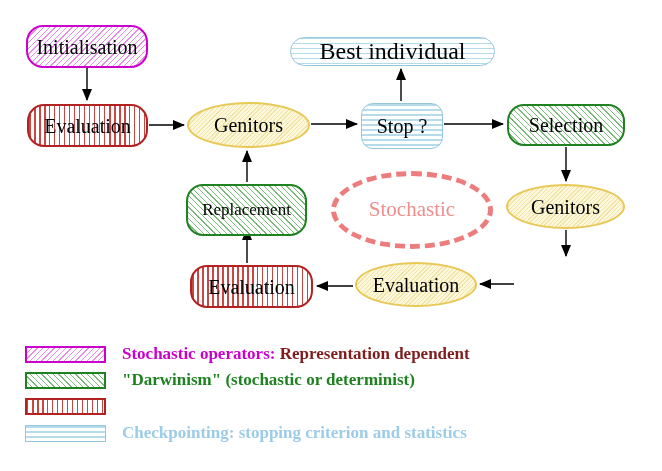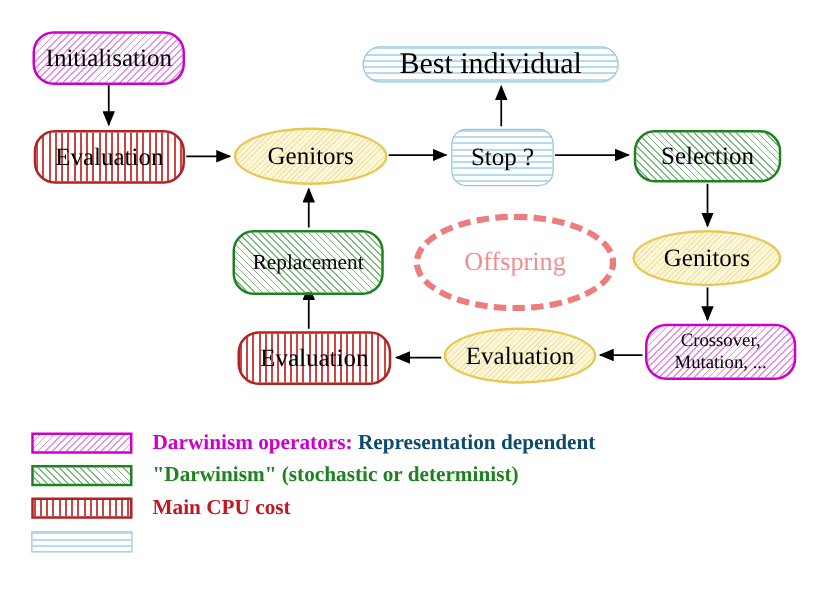--- a/index.html
+++ b/index.html
@@ -55,21 +55,21 @@
   .sw-1 { top:346px; border:2px solid #cc00cc;
           background:repeating-linear-gradient(135deg,#ffffff 0 3px,#e88ce8 3px 4px); }
   .sw-2 { top:372px; border:2px solid #1e8220;
           background:repeating-linear-gradient(45deg,#ffffff 0 3px,#7cba7c 3px 4px); }
   .sw-3 { top:398px; border:2px solid #b22222;
           background:repeating-linear-gradient(90deg,#cc4545 0 1.5px,#ffffff 1.5px 5px); }
   .sw-4 { top:425px; border:1px solid #93c7e0;
           background:repeating-linear-gradient(180deg,#b6dbeb 0 1.5px,#ffffff 1.5px 5px); }
   .legend-text { position:absolute; left:122px; font-size:17px; font-weight:bold; white-space:nowrap; }
   .lt-1 { top:344px; color:#cc00cc; }
-  .lt-1 .alt { color:#0c4a6e; }
+  .lt-1 .alt { color:#7f1d1d; }
   .lt-2 { top:370px; color:#1e8220; }
   .lt-3 { top:396px; color:#c01820; }
   .lt-4 { top:423px; color:#9cccе8; color:#9ccce8; }
 </style>
 </head>
 <body>
 
 <div class="canvas">
 
   <svg class="arrows" width="662" height="471" viewBox="0 0 662 471">
@@ -100,40 +100,36 @@
   <div class="node ellipse-yellow n-parents">Genitors</div>
 
   <div class="node stripe-cyan n-best">Best individual</div>
 
   <div class="node stripe-cyan n-stop">Stop ?</div>
 
   <div class="node hatch-green n-selection">Selection</div>
 
   <div class="node ellipse-yellow n-genitors">Genitors</div>
 
-  <div class="node hatch-magenta n-crossover">
-    <span>Crossover,</span>
-    <span>Mutation, ...</span>
-  </div>
 
   <div class="node ellipse-yellow n-offspring">Evaluation</div>
 
   <div class="node stripe-red n-eval-bottom">Evaluation</div>
 
   <div class="node hatch-green n-replacement">Replacement</div>
 
-  <div class="node n-generation">Offspring</div>
+  <div class="node n-generation">Stochastic</div>
 
   <div class="swatch sw-1"></div>
   <div class="legend-text lt-1">
-    <span>Darwinism operators:</span>
+    <span>Stochastic operators:</span>
     <span class="alt">Representation dependent</span>
   </div>
 
   <div class="swatch sw-2"></div>
   <div class="legend-text lt-2">"Darwinism" (stochastic or determinist)</div>
 
   <div class="swatch sw-3"></div>
-  <div class="legend-text lt-3">Main CPU cost</div>
 
   <div class="swatch sw-4"></div>
+  <div class="legend-text lt-4">Checkpointing: stopping criterion and statistics</div>
 
 </div>
 
 </body></html>

